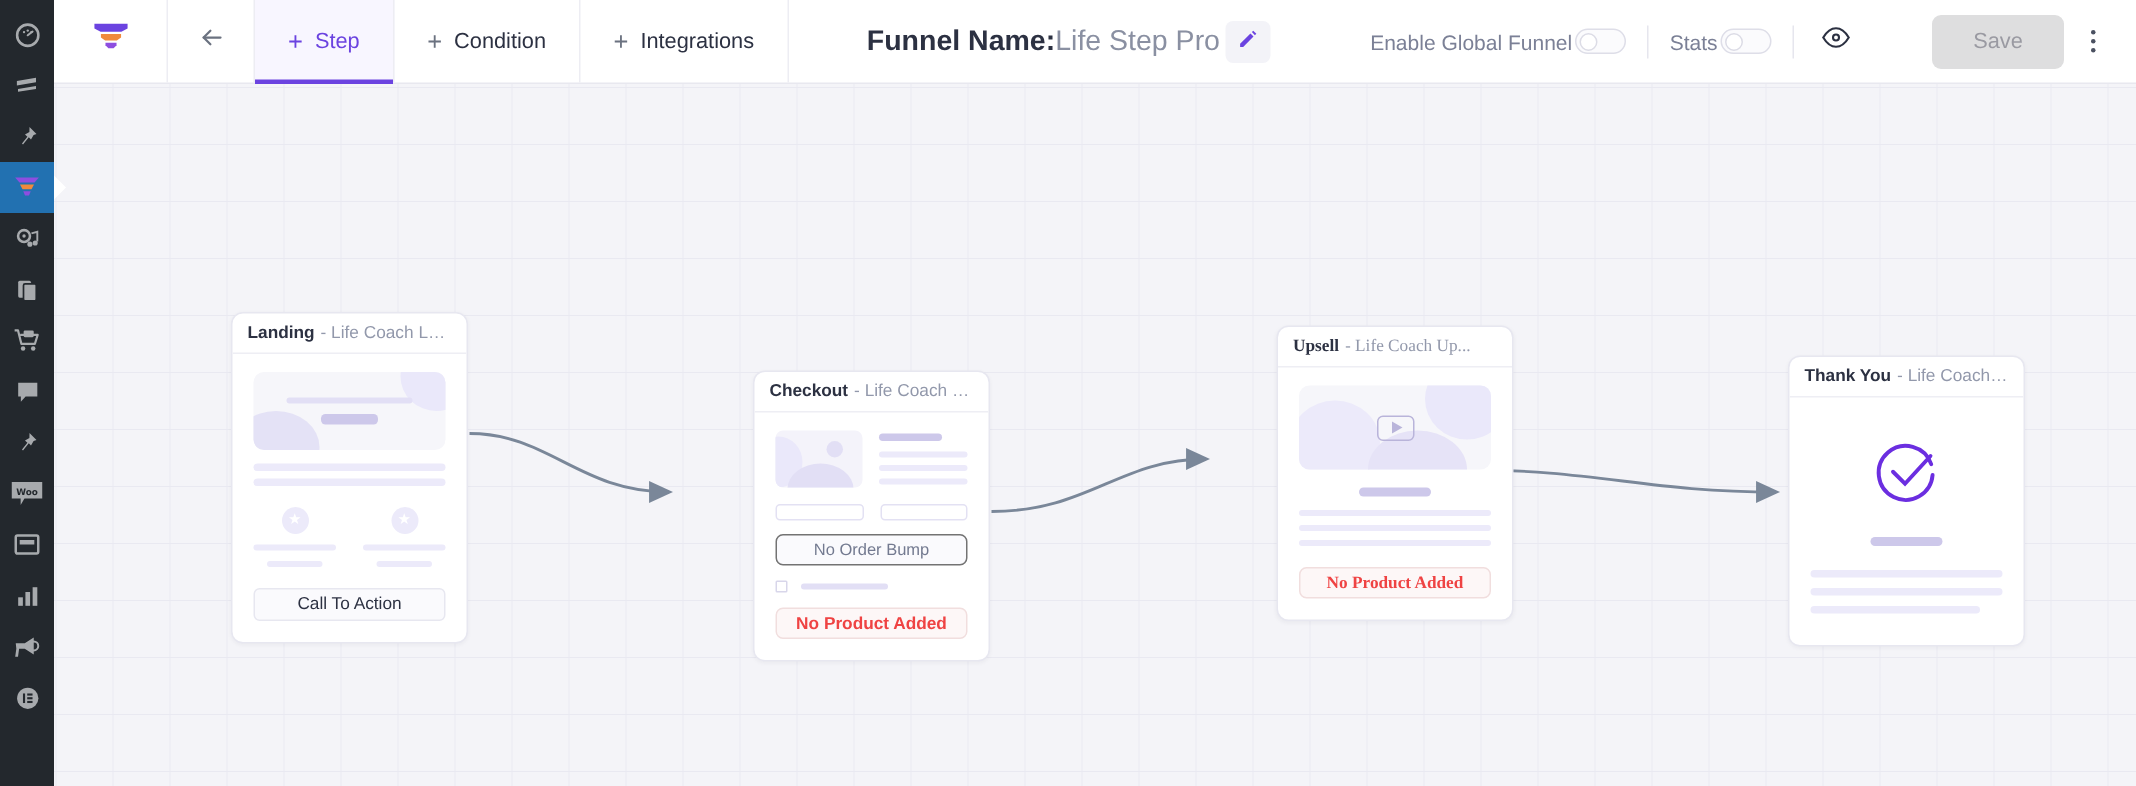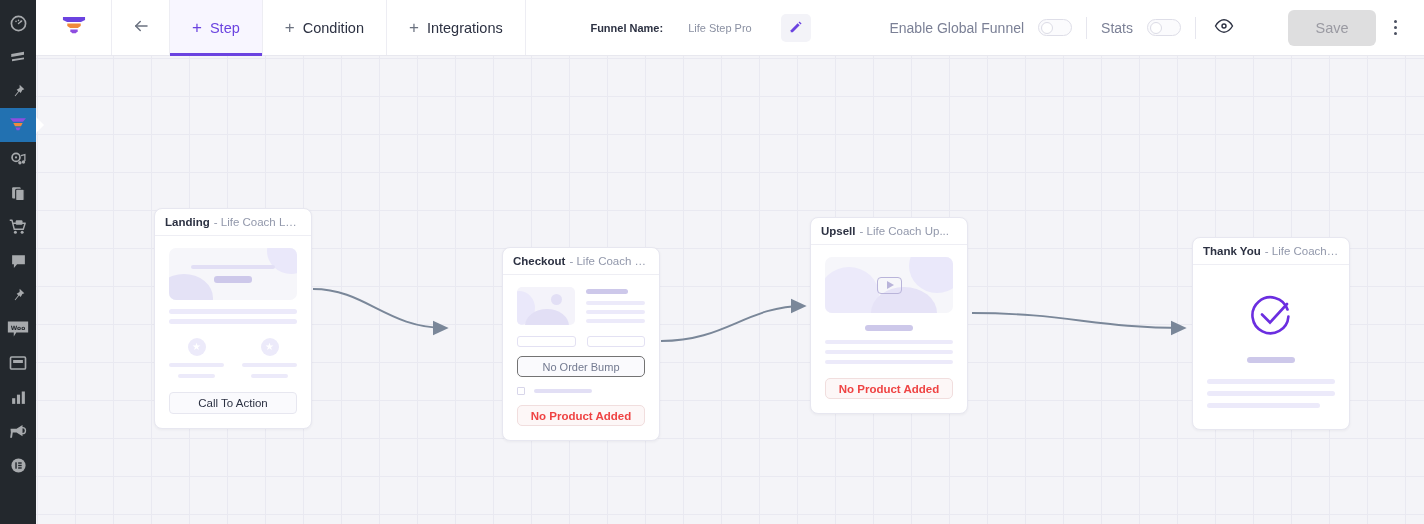--- a/index.html
+++ b/index.html
@@ -70,36 +70,36 @@
   }
   .tab .plus { font-size: 17px; line-height: 1; color: #6b7280; font-weight: 400; }
   .tab.active { color: #6b43e0; background: #f8f6ff; }
   .tab.active .plus { color: #6b43e0; }
   .tab.active::after {
     content: ""; position: absolute; left: 0; right: 0; bottom: -1px;
     height: 3px; background: #6b43e0;
   }
   .hdr-spacer { flex: 1 1 auto; }
   .funnel-name {
-    display: flex; align-items: center; gap: 25px;
-    font-size: 11px; white-space: nowrap; justify-content: center;
+    display: flex; align-items: center; gap: 0;
+    font-size: 19px; white-space: nowrap; justify-content: center;
   }
   .funnel-name .lbl { font-weight: bold; color: #2c3142; }
   .funnel-name .val { color: #8a90a2; }
   .edit-btn {
     width: 30px; height: 28px; border-radius: 5px;
     background: #f3f3f8;
     display: flex; align-items: center; justify-content: center;
     margin-left: 4px;
   }
   .hdr-right {
     display: flex; align-items: center; gap: 0;
     padding-right: 10px; white-space: nowrap;
   }
-  .toggle-group { display: flex; align-items: center; gap: 14px; padding: 0 14px; }
+  .toggle-group { display: flex; align-items: center; gap: 2px; padding: 0 14px; }
   .toggle-group .tlabel { font-size: 14px; color: #7b8096; }
   .switch {
     width: 34px; height: 17px; border-radius: 10px;
     border: 1px solid #dedee8; background: #fbfbfd;
     position: relative; flex: 0 0 auto;
   }
   .switch .knob {
     position: absolute; left: 2px; top: 1.5px;
     width: 12px; height: 12px; border-radius: 50%;
     background: #ffffff; border: 1px solid #dcdce6;
@@ -575,21 +575,21 @@
         <div class="chkrow">
           <span class="chkbox"></span>
           <span class="bar"></span>
         </div>
         <div class="err">
           <span>No Product Added</span>
         </div>
       </div>
     </div>
 
-    <div class="node" style="left:774px; top:161px; width:158px;">
+    <div class="node" style="left:815px; top:161px; width:158px;font-family:Liberation Serif, serif;">
       <div class="node-head">
         <span class="t">Upsell</span>
         <span class="s">- Life Coach Up...</span>
       </div>
       <div class="node-body">
         <div class="vid">
           <span class="b1"></span>
           <span class="b2"></span>
           <span class="b3"></span>
           <div class="play">

